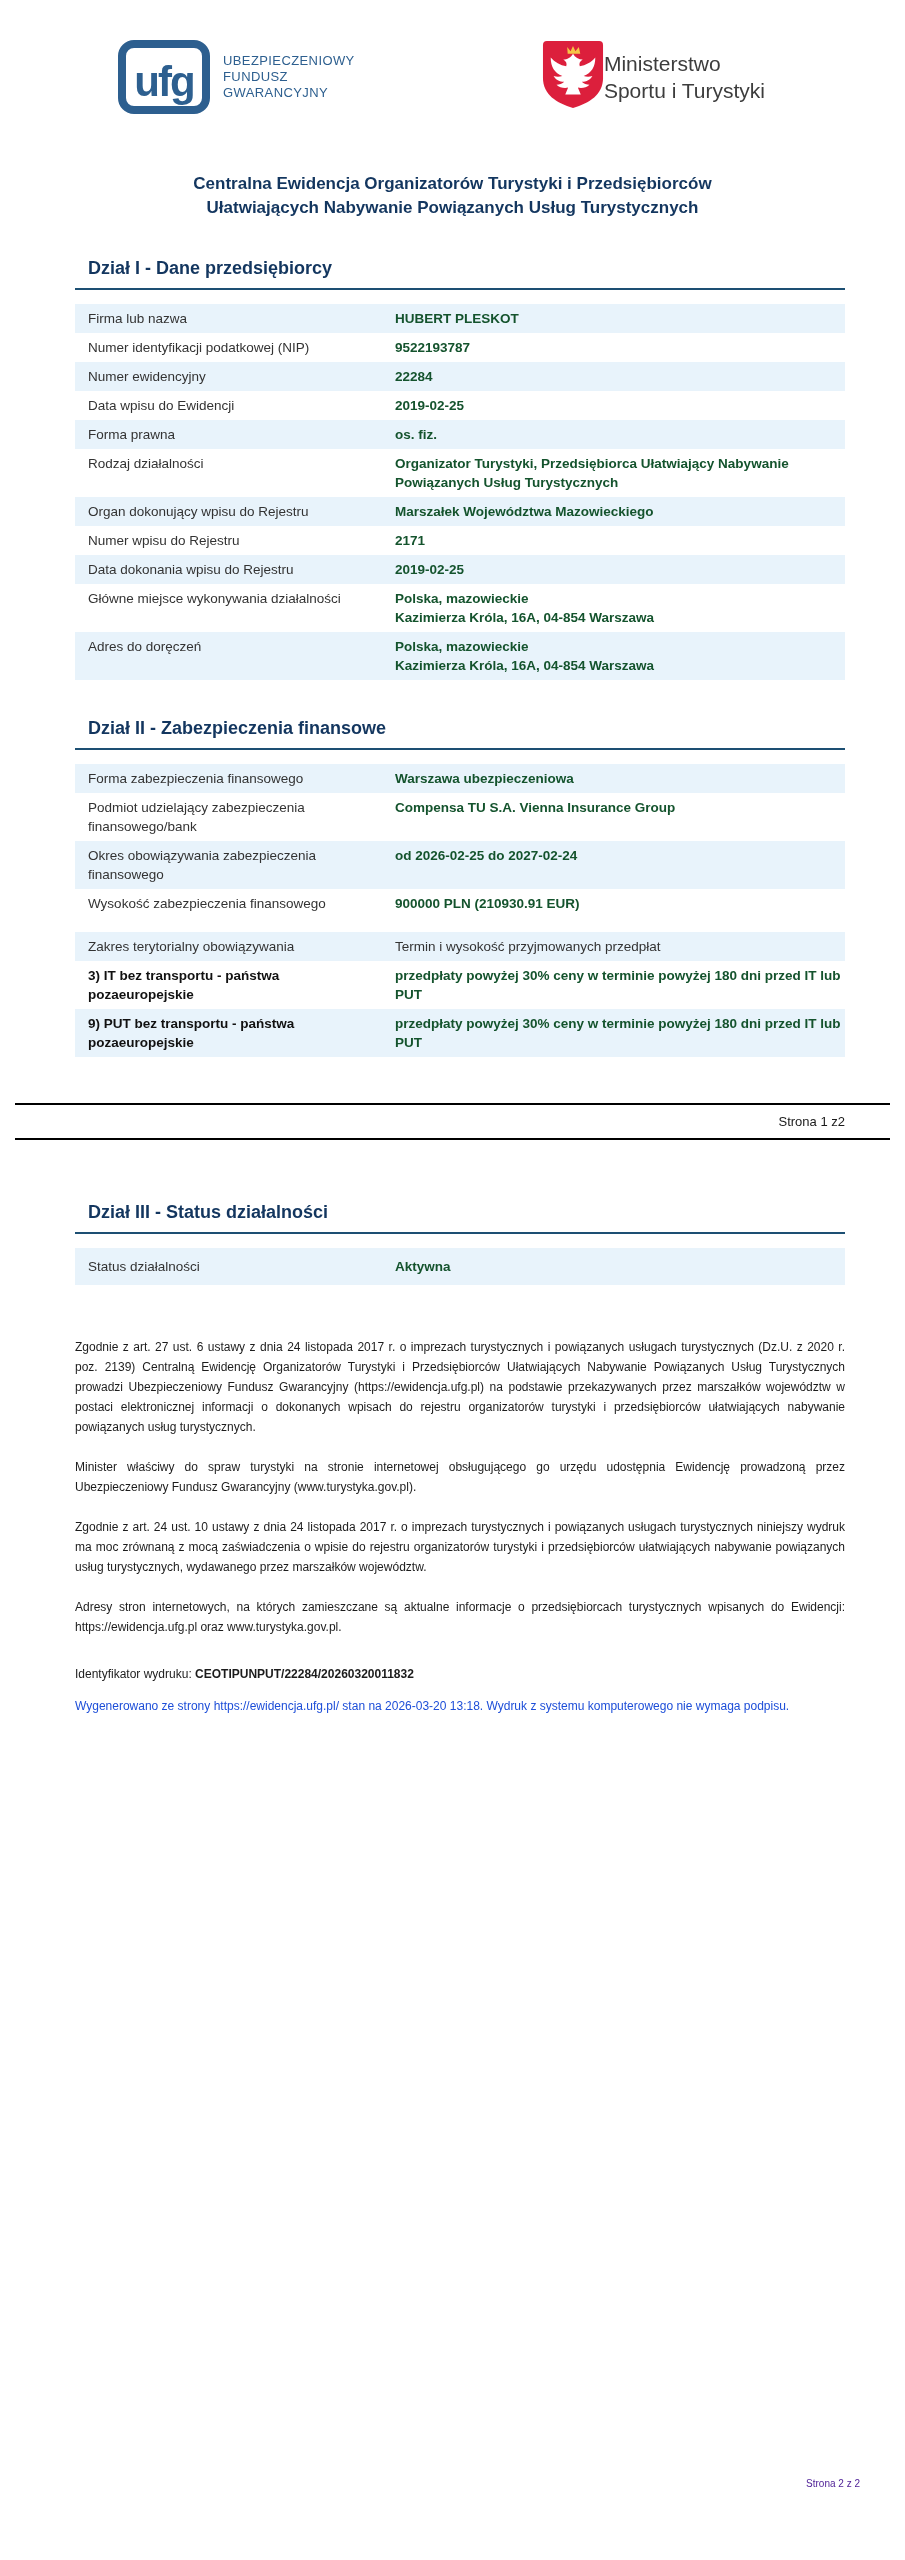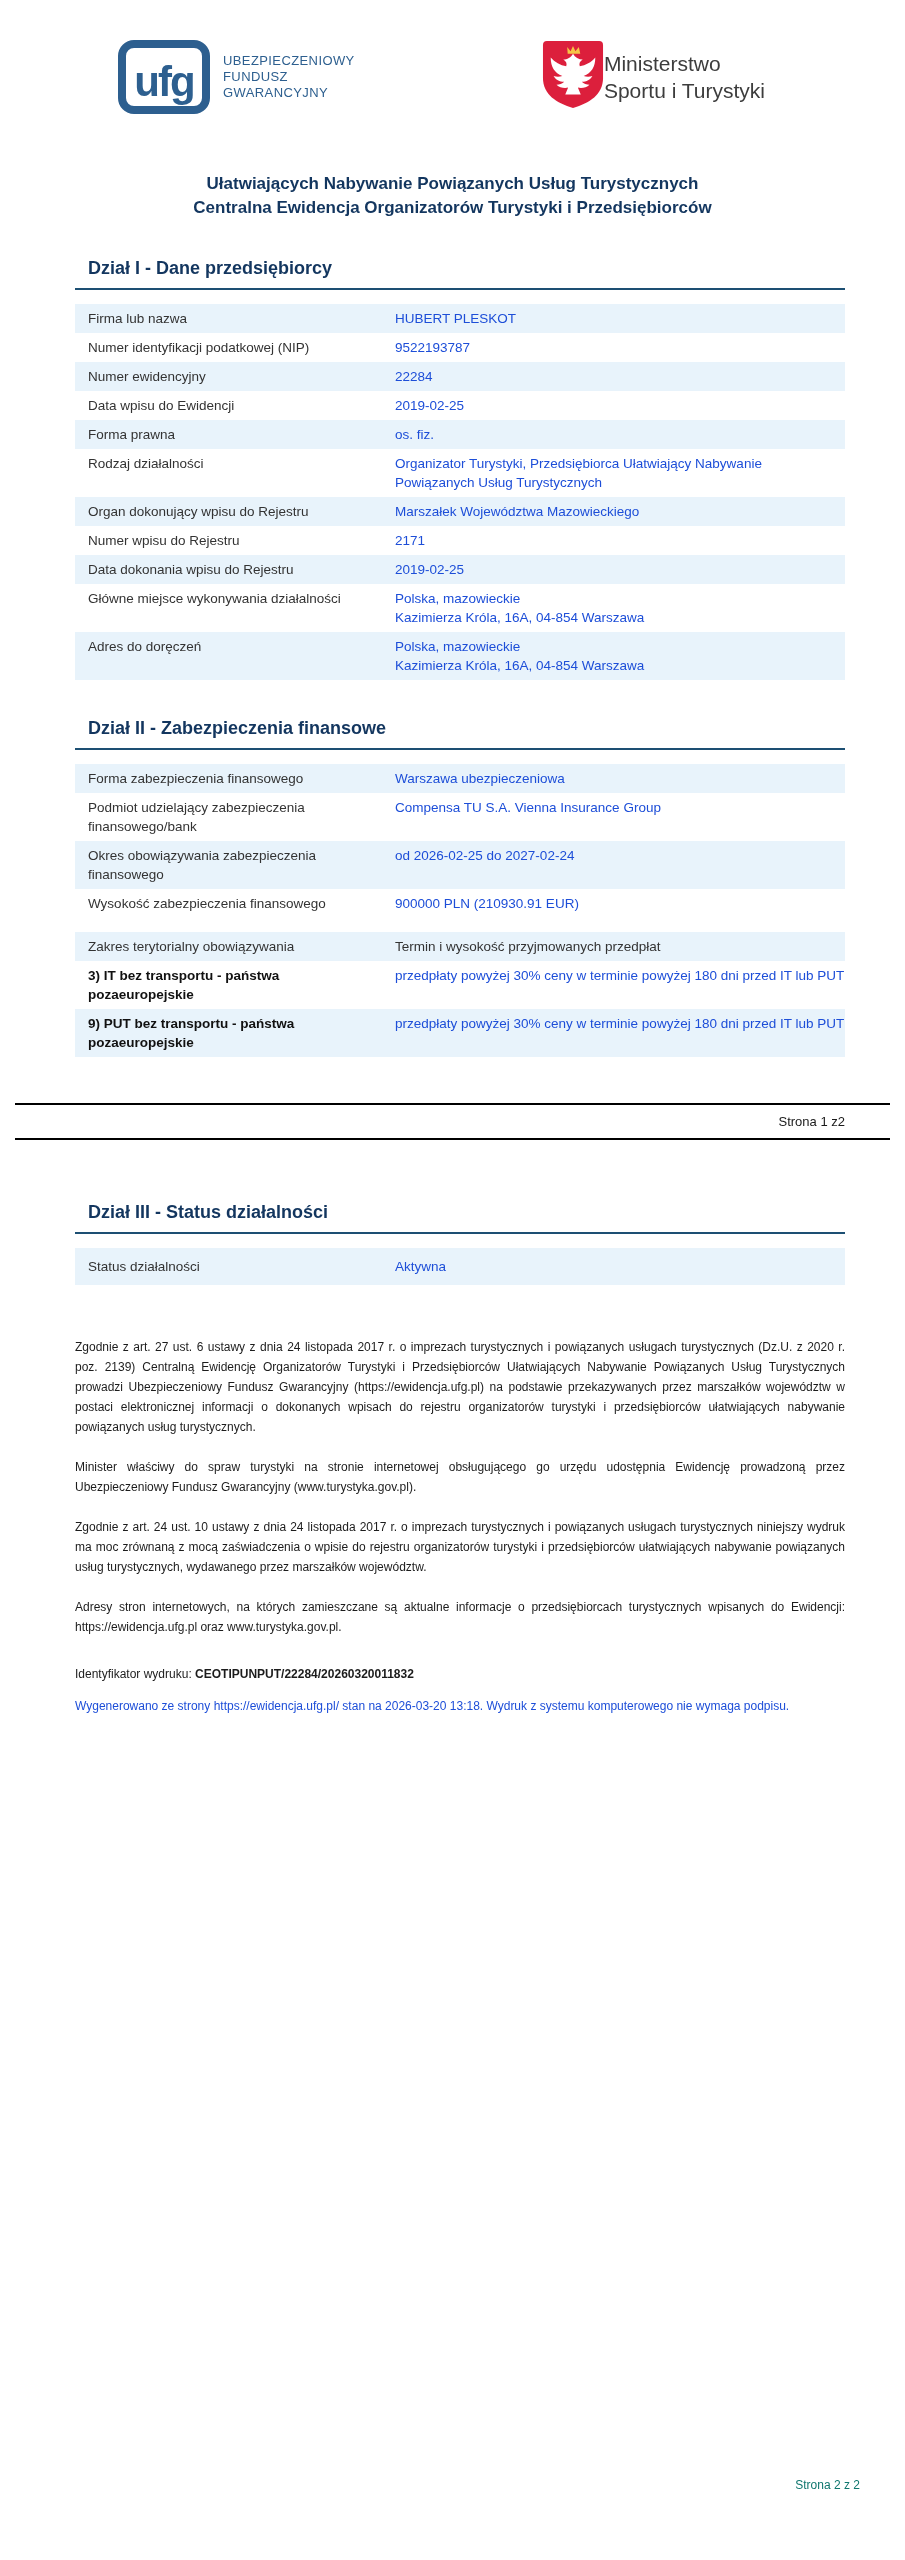--- a/index.html
+++ b/index.html
@@ -20,37 +20,37 @@
   .doc-title { text-align:center; margin-top:58px; color:#13365f; font-weight:bold; font-size:17px; line-height:24px; }
 
   
   .content { margin:0 60px 0 75px; }
   .section-heading { color:#13365f; font-weight:bold; font-size:18px; padding-left:13px; margin-top:38px; }
   .section-rule { border-bottom:2px solid #1d4f73; margin-top:9px; margin-bottom:14px; }
 
   .row { display:flex; padding:5px 0 5px 13px;justify-content:center; }
   .row.shaded { background:#e8f3fb; }
   .row .label { flex:0 0 307px; font-size:13.5px; color:#333333; line-height:19px; padding-right:10px; box-sizing:border-box; }
-  .row .value { flex:1; font-weight:normal; font-size:13.5px; color:#1d4ed8; line-height:19px; white-space:pre-line; }
+  .row .value { flex:1; font-weight:bold; font-size:13.5px; color:#14532d; line-height:19px; white-space:pre-line; }
   .row.header-row .value { font-weight:normal; color:#333333; }
   .row.bold-label .label { font-weight:bold; color:#111111; }
   .territory { margin-top:14px; }
 
   
   .page1-footer { margin:46px 15px 0 15px; border-top:2px solid #000; border-bottom:2px solid #000;
                   padding:9px 45px 9px 0; text-align:right; font-size:13px; color:#1a1a1a; }
 
   
   .legal { margin:52px 60px 0 75px; font-size:12px; line-height:20px; text-align:justify; color:#1c1c1c; }
   .legal p { margin:0 0 20px 0; }
   .print-id { margin:30px 60px 0 75px; font-size:12px; color:#1c1c1c; }
   .print-id .pid-value { font-weight:bold; }
   .generated { margin:18px 60px 16px 75px; font-size:12px; color:#1d4ed8; }
 
-  .page2-footer { position:absolute; top:2478px; right:45px; font-size:12px; color:#0f766e; }
+  .page2-footer { position:absolute; top:2478px; right:45px; font-size:10px; color:#4c1d95; }
 </style>
 </head>
 <body>
 
 <div class="page">
 
   <div class="header">
     <div class="ufg-logo">
       <div class="ufg-box">
         <span class="ufg-abbr">ufg</span>
@@ -71,22 +71,22 @@
         </svg>
       </span>
       <div class="ministry-text">
         <div>Ministerstwo</div>
         <div>Sportu i Turystyki</div>
       </div>
     </div>
   </div>
 
   <div class="doc-title">
+    <div>Centralna Ewidencja Organizatorów Turystyki i Przedsiębiorców</div>
     <div>Ułatwiających Nabywanie Powiązanych Usług Turystycznych</div>
-    <div>Centralna Ewidencja Organizatorów Turystyki i Przedsiębiorców</div>
   </div>
 
   <div class="content">
 
     <div class="section-heading">Dział I - Dane przedsiębiorcy</div>
     <div class="section-rule"></div>
 
     <div>
       <div class="row shaded">
         <div class="label">Firma lub nazwa</div>

